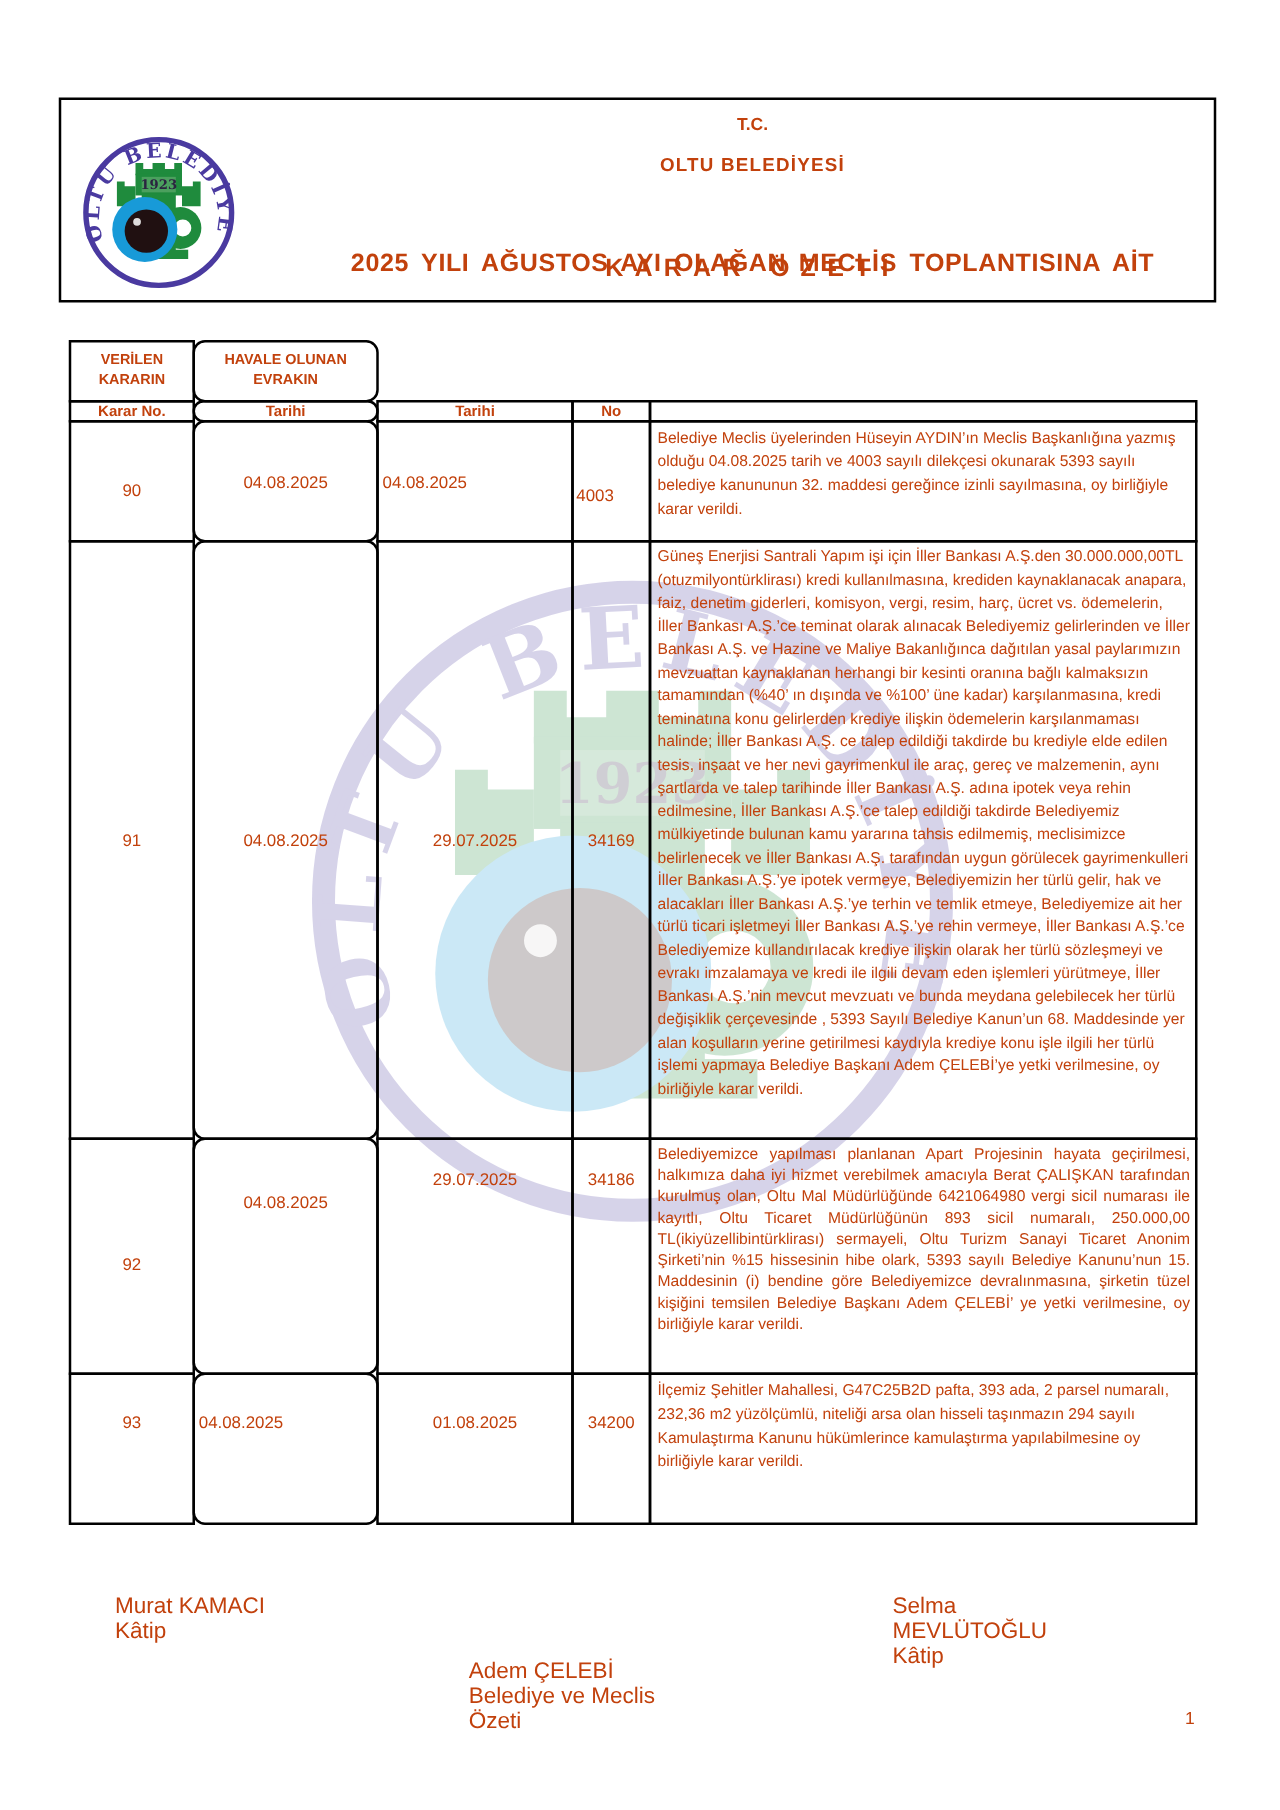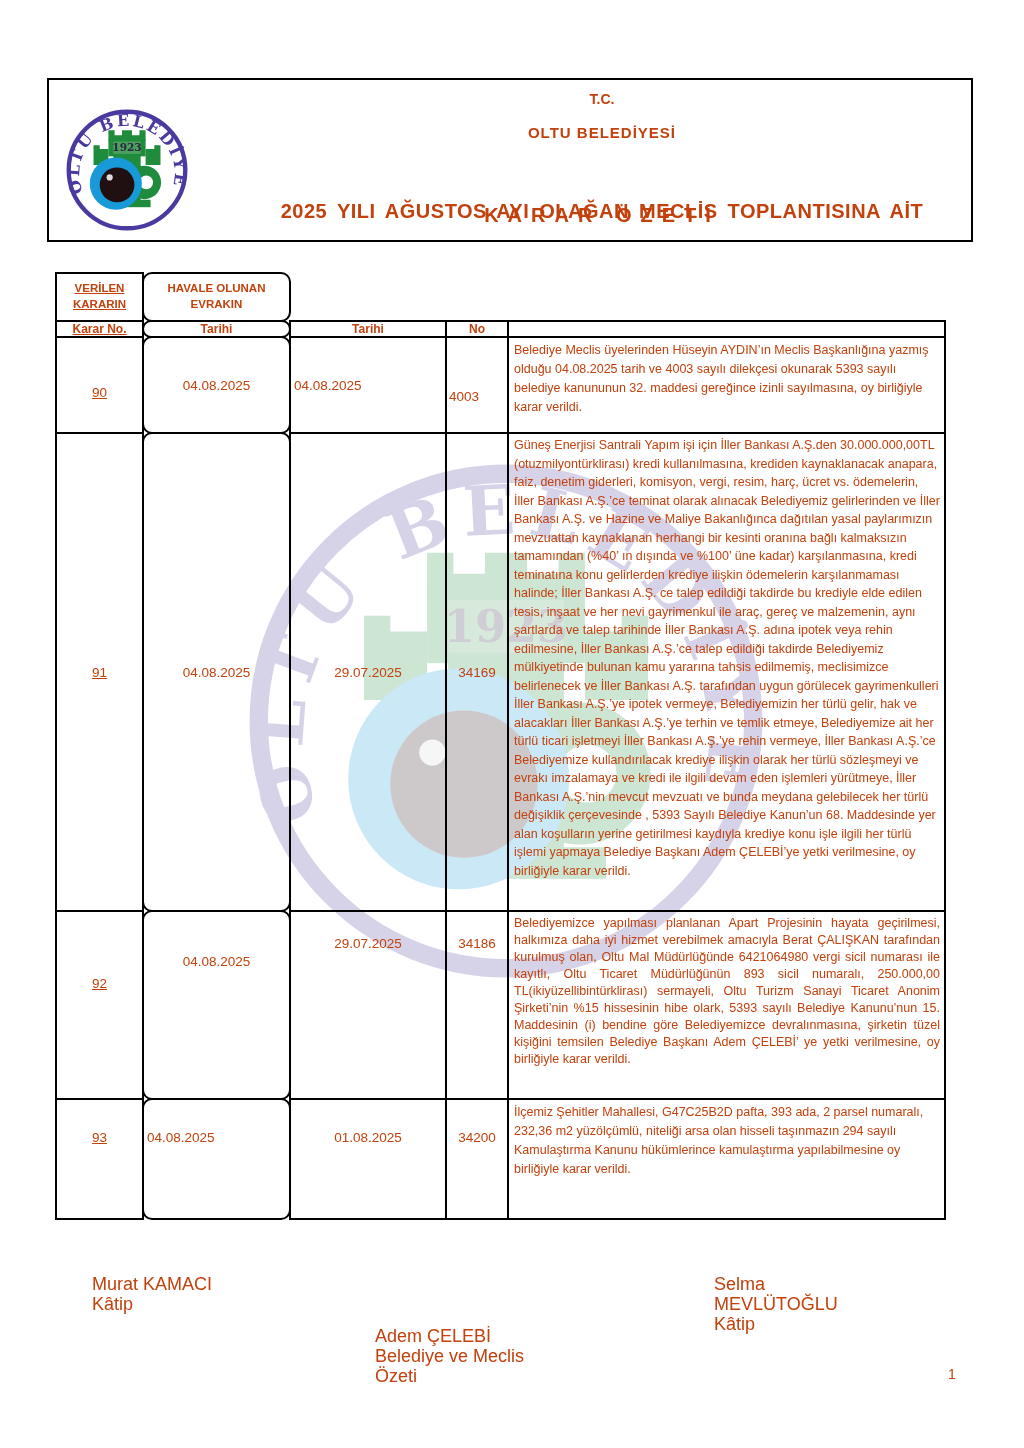--- a/index.html
+++ b/index.html
@@ -31,21 +31,21 @@
   
   .doc-table { position:absolute; left:55px; top:272px; width:913px; }
   .trow { display:flex; }
   .trow + .trow { margin-top:-2px; }
   .cell {
     border:2px solid #000; background:transparent; position:relative;
     display:flex; align-items:center; justify-content:center;
     text-align:center; flex:0 0 auto;
   }
   .cell + .cell { margin-left:-2px; }
-  .c1 { width:89px;text-decoration:underline; } .c2 { width:149px;border-radius:10px; } .c3 { width:158px; }
+  .c1 { width:101px; } .c2 { width:149px;border-radius:10px; } .c3 { width:158px; }
   .c4 { width:64px; }  .c5 { width:439px; }
   
   .hrow1 { height:50px; }
   .hrow1 .cell { font-weight:bold; font-size:11.5px; line-height:1.35; padding:2px; }
   .hrow1 .c3 { font-size:14px; line-height:1.25; }
   .hrow2 .cell { height:18px; font-weight:bold; font-size:12px; line-height:14px; }
   
   .brow { font-size:13.5px; }
   .brow .c5 {
     display:block; text-align:left; font-size:12.5px; line-height:19px;
@@ -55,21 +55,21 @@
   .r91 { min-height:480px; }
   .r92 { min-height:190px; }
   .r93 { min-height:122px; }
   .r91 .c5 { line-height:18.5px; padding-top:2px; }
   .r92 .c5 { text-align:justify; line-height:17px; }
   
   .r90 .c1 { align-items:center; padding-top:14px; }
   .r90 .c3 { justify-content:flex-start; padding-left:3px; }
   .r90 .c4 { justify-content:flex-start; padding-left:2px; padding-top:22px; }
   .r92 .cell { align-items:flex-start; }
-  .r92 .c1 { padding-top:64px; } .r92 .c2 { padding-top:42px; }
+  .r92 .c1 { padding-top:92px; } .r92 .c2 { padding-top:42px; }
   .r92 .c3 { padding-top:24px; } .r92 .c4 { padding-top:24px; }
   .r93 .cell { align-items:flex-start; padding-top:30px; }
   .r93 .c2 { justify-content:flex-start; padding-left:3px; }
   .r93 .c5 { padding-top:3px; }
   
   .sig { position:absolute; text-align:left; font-size:18px; line-height:20px; }
   .sig-left   { left:92px;  top:1274px; width:150px; }
   .sig-right  { left:714px; top:1274px; width:155px; }
   .sig-center { left:375px; top:1326px; width:175px; }
   .page-number { position:absolute; left:948px; top:1366px; font-size:14px; }

